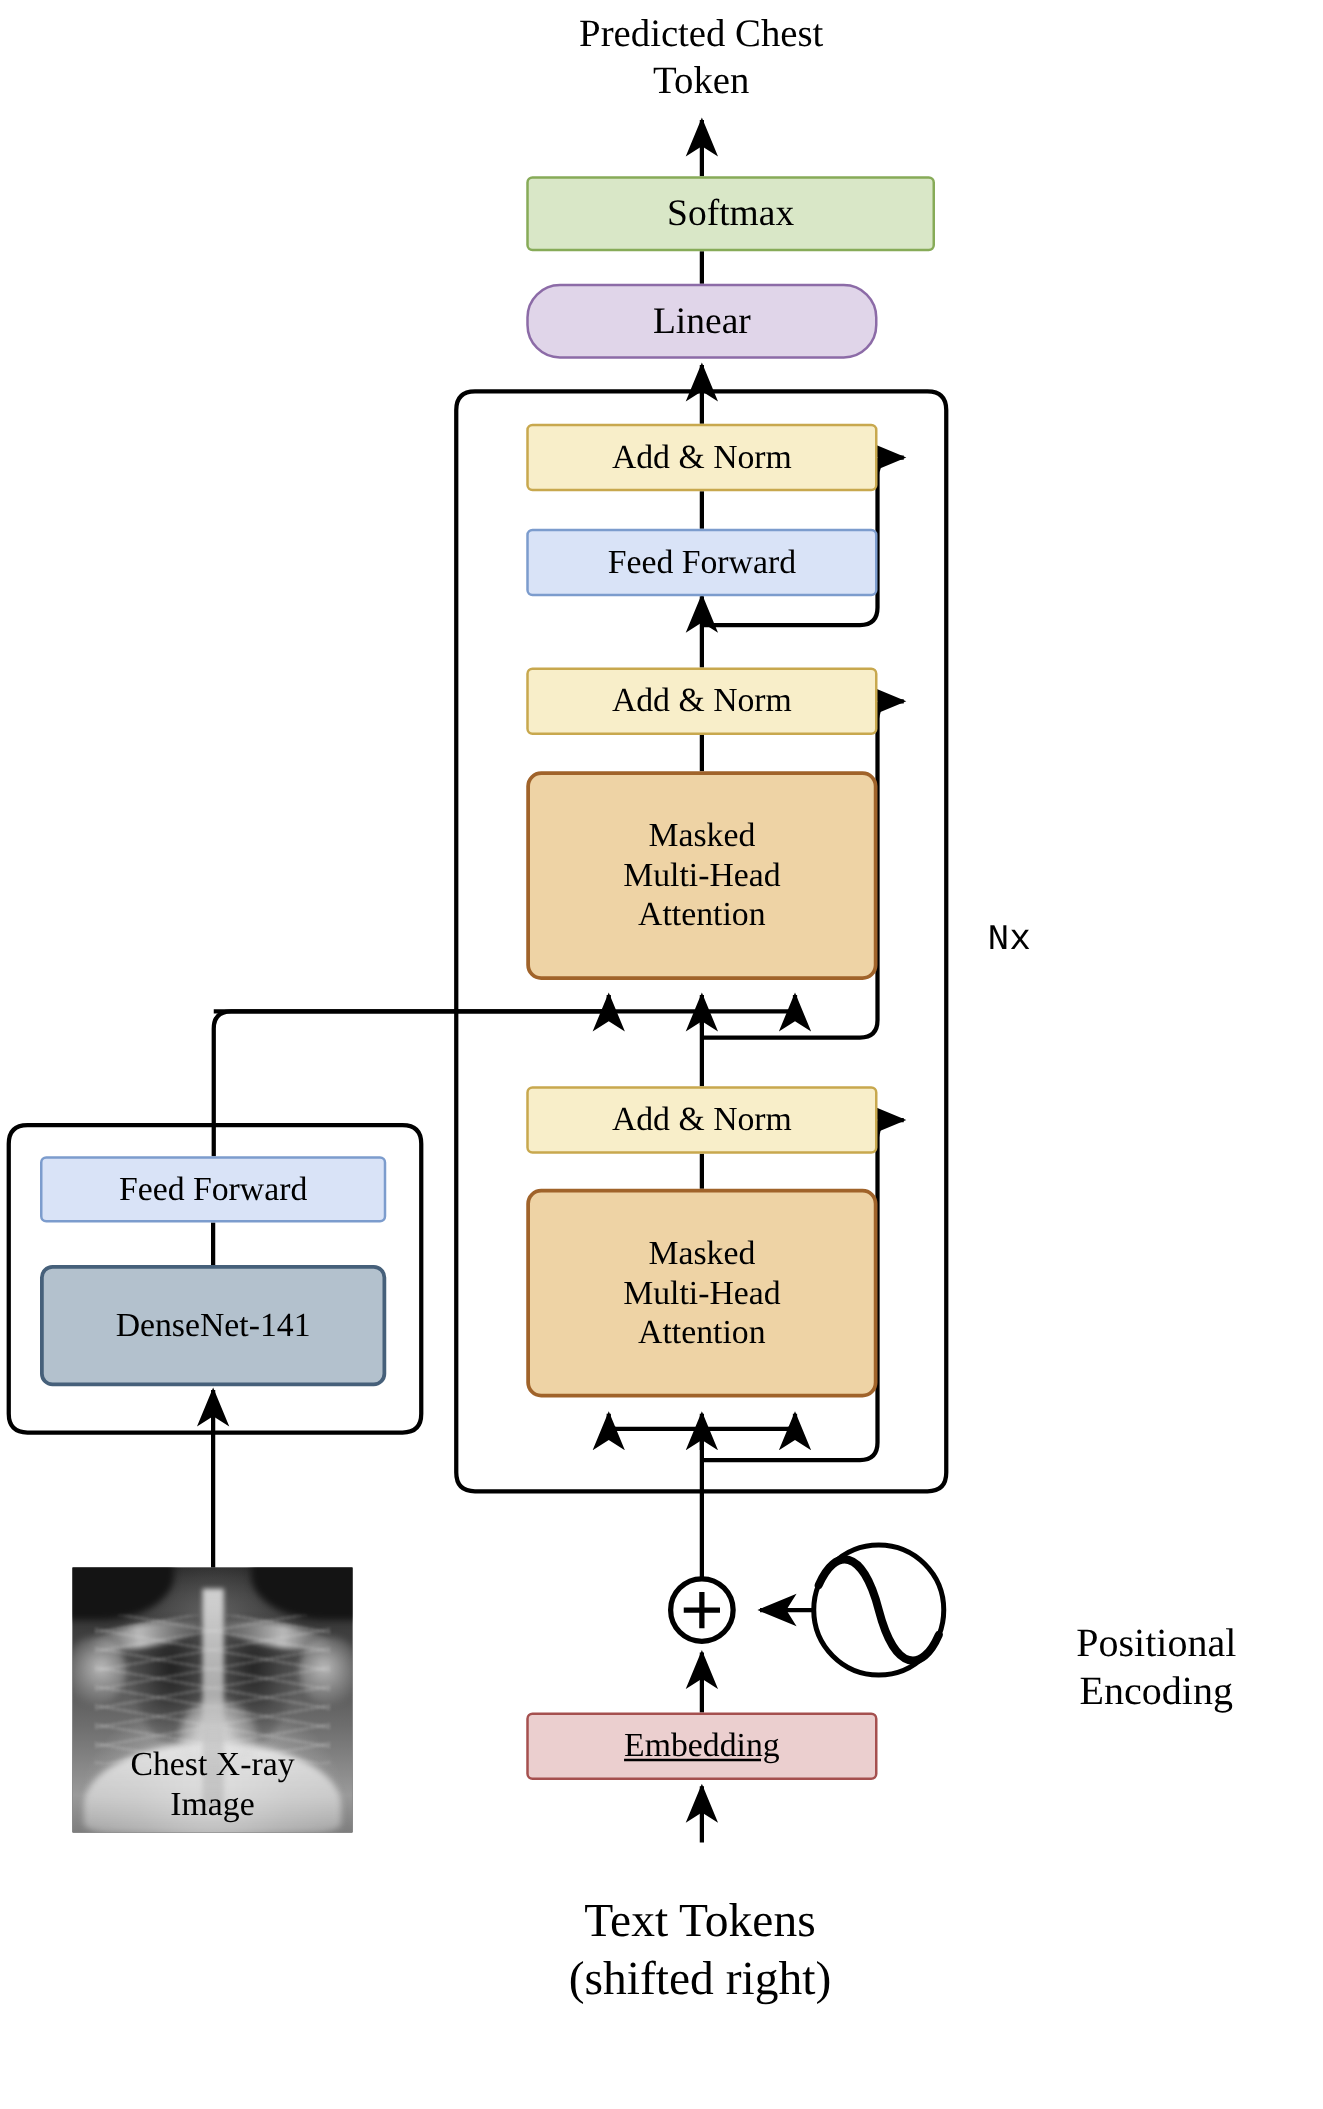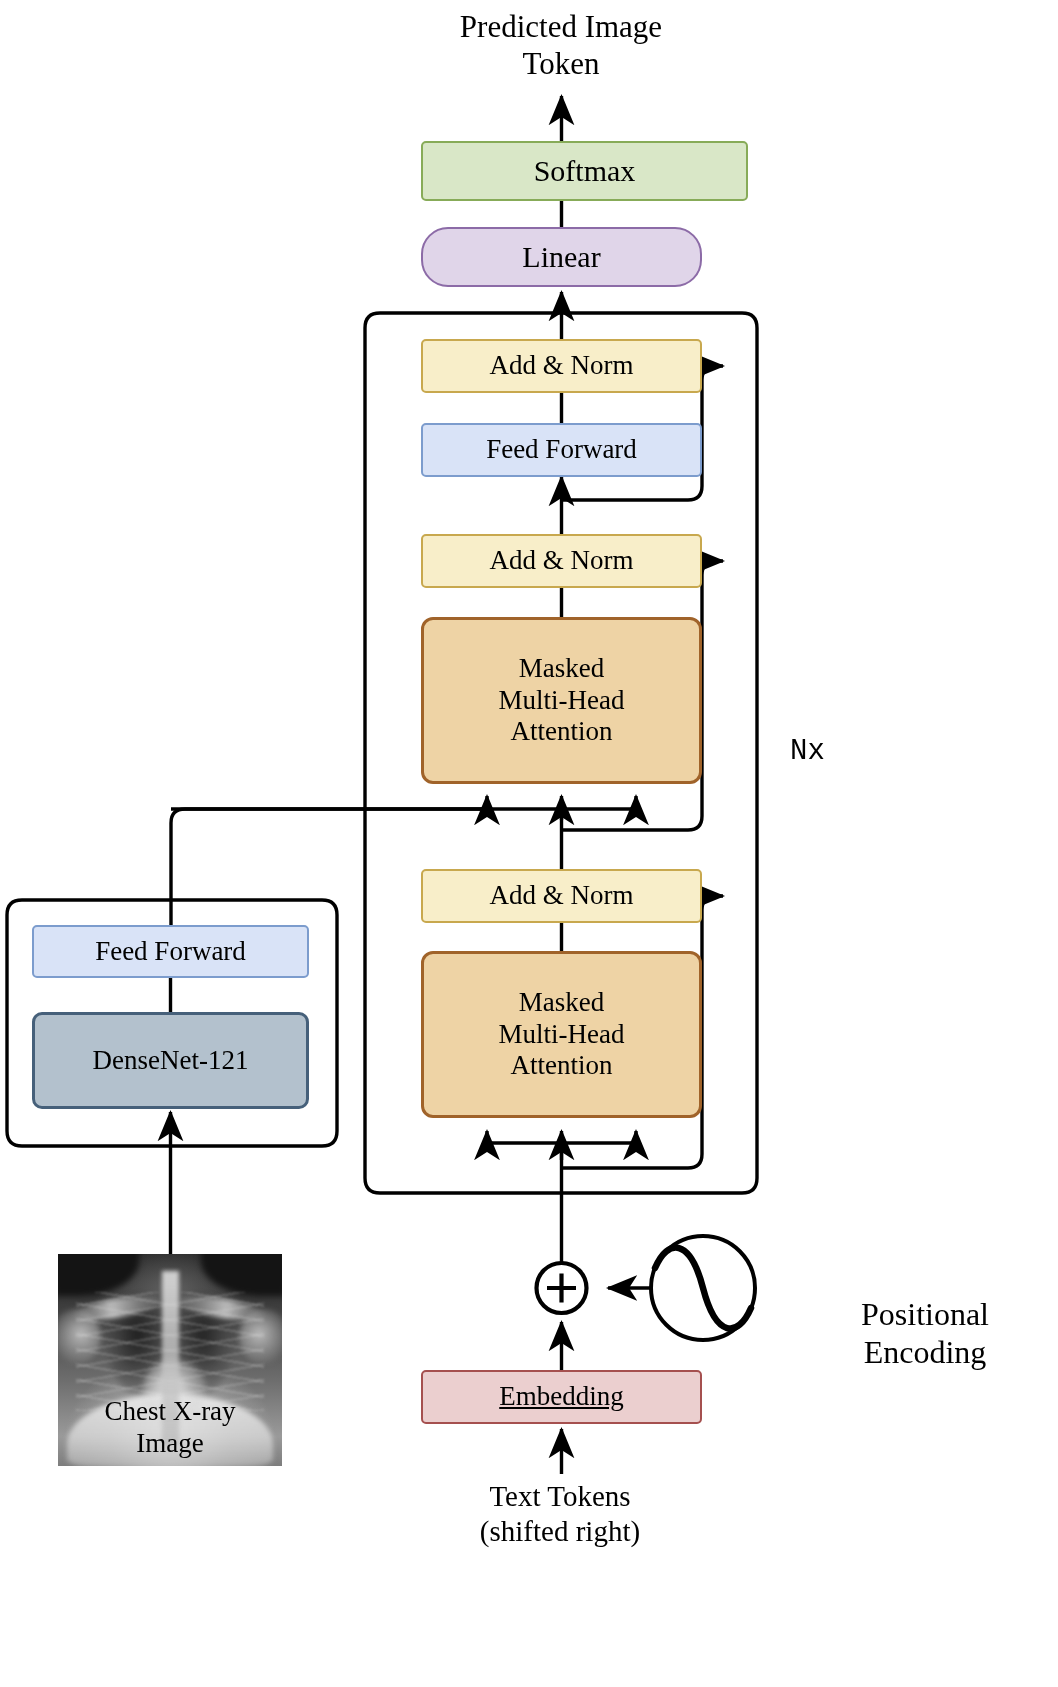--- a/index.html
+++ b/index.html
@@ -64,21 +64,21 @@
   #ff-enc-box    { left: 32px; top: 925px; width: 277px; height: 53px;
                    border-width: 2.5px; border-radius: 5px; font-size: 27px; }
   #densenet-box  { left: 32px; top: 1012px; width: 277px; height: 97px;
                    border-width: 3px; border-radius: 10px; font-size: 27px; }
 
   
   #title-text          { left: 351px; top: 8px;   width: 420px; font-size: 31px; }
   #nx-text             { left: 790px; top: 735px; width: 160px; font-size: 29px; text-align: left; font-family: Liberation Mono, monospace; }
   #posenc-text         { left: 800px; top: 1247px;width: 250px; font-size: 32px; text-align: center; margin-top: 48px; }
   #xray-caption        { left: 20px;  top: 1395px;width: 300px; font-size: 27px; }
-  #texttokens-caption  { left: 400px; top: 1479px;width: 320px; font-size: 29px; }
+  #texttokens-caption  { left: 400px; top: 1515px;width: 320px; font-size: 38px; }
 
   
   #xray-image {
     position: absolute;
     left: 58px; top: 1254px;
     width: 224px; height: 212px;
     background-color: #1a1a1a;
     overflow: hidden;
   }
   #xray-image .xr { position: absolute; }
@@ -236,21 +236,21 @@
       <path d="M657,1288 L608,1288" marker-end="url(#ah)"></path>
 
       <circle cx="561.5" cy="1288" r="25" fill="#fff" stroke="#000" stroke-width="4.2"></circle>
       <path d="M547,1288 L576,1288 M561.5,1273.5 L561.5,1302.5" stroke-width="4.2"></path>
 
       <circle cx="703" cy="1288" r="52" fill="#fff" stroke="#000" stroke-width="4"></circle>
       <path d="M655,1268 C668,1238 690,1238 703,1288 C716,1338 738,1338 751,1308" stroke="#000" stroke-width="6.5" stroke-linecap="round"></path>
     </g>
   </svg>
 
-  <div class="free-text" id="title-text">Predicted Image
+  <div class="free-text" id="title-text">Predicted Chest
 Token</div>
 
   <div class="node" id="softmax-box" style="background:#d9e7c7; border-color:#87ab58;">
     <span class="node-label">Softmax</span>
   </div>
 
   <div class="node" id="linear-box" style="background:#e0d5e9; border-color:#8c6ba7;border-radius:27px;">
     <span class="node-label">Linear</span>
   </div>
 
@@ -284,21 +284,21 @@
 
   <div class="node" id="embedding-box" style="background:#ebcfcf; border-color:#a5504f;">
     <span class="node-label">Embedding</span>
   </div>
 
   <div class="node" id="ff-enc-box" style="background:#d9e3f7; border-color:#7c9ccd;">
     <span class="node-label">Feed Forward</span>
   </div>
 
   <div class="node" id="densenet-box" style="background:#b3c1cd; border-color:#46607a;">
-    <span class="node-label">DenseNet-121</span>
+    <span class="node-label">DenseNet-141</span>
   </div>
 
   <div class="free-text" id="nx-text">Nx</div>
 
   <div class="free-text" id="posenc-text">Positional
 Encoding</div>
 
   <div id="xray-image">
     <div class="xr xr-bg"></div>
     <div class="xr xr-dark-top-l"></div>

